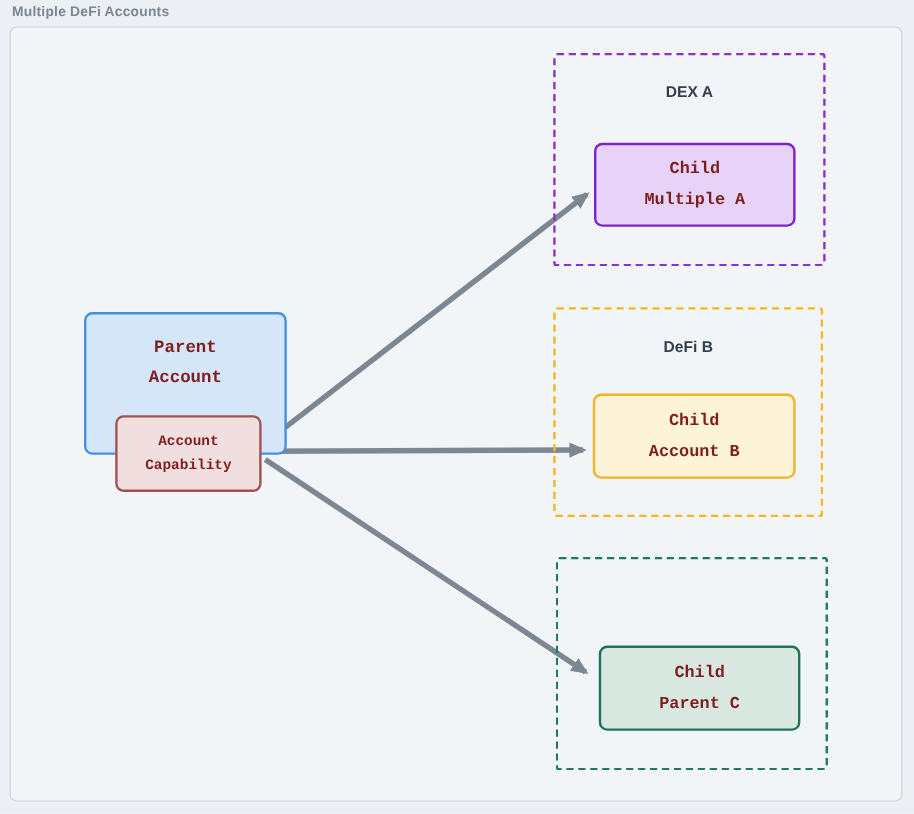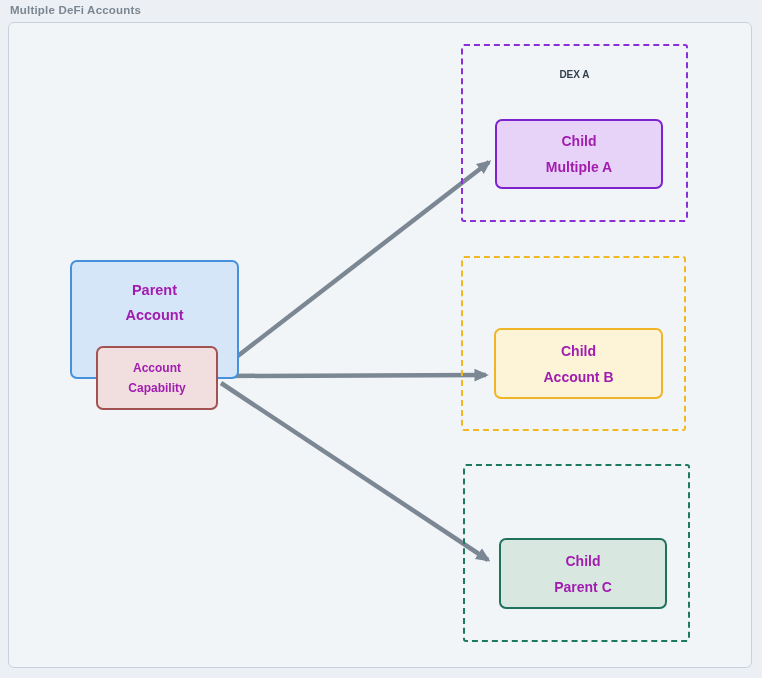--- a/index.html
+++ b/index.html
@@ -17,21 +17,21 @@
   }
   .canvas {
     position: absolute; left: 8px; top: 22px;
     width: 744px; height: 646px;
     background: #f2f5f8;
     border: 1.5px solid #c9d2dc;
     border-radius: 6px;
   }
   .node { position: absolute; text-align: center; }
   .node-label {
-    color: #a21caf; font-weight: 700;
+    color: #7f1d1d; font-weight: 700; font-family: Liberation Mono, monospace;
   }
   
   .parent-box {
     left: 61px; top: 237px; width: 169px; height: 119px;
     background: #d5e6f8;
     border: 2px solid #4591db;
     border-radius: 7px;
   }
   .parent-box .node-label {
     margin-top: 16px; font-size: 14.5px; line-height: 25px;
@@ -46,21 +46,21 @@
   .capability-box .node-label {
     margin-top: 0; font-size: 12px; line-height: 20px;
   }
   
   .group {
     position: absolute;
     border-radius: 3px;
     text-align: center;
   }
   .group-title {
-    margin-top: 23px; font-size: 10px; font-weight: 700; color: #32404d;
+    margin-top: 23px; font-size: 13px; font-weight: 700; color: #32404d;
   }
   .group-a { left: 452px; top: 21px;  width: 227px; height: 178px; border: 2.5px dashed #8b2fd6; }
   .group-b { left: 452px; top: 233px; width: 225px; height: 175px; border: 2.5px dashed #f2b821; }
   .group-c { left: 454px; top: 441px; width: 227px; height: 178px; border: 2.5px dashed #1d7a5f; }
   .child-box {
     border-radius: 7px;
     display: flex; flex-direction: column;
     align-items: center; justify-content: center;
   }
   .child-box .node-label { font-size: 14px; line-height: 26px; margin-top: 0; }
@@ -108,20 +108,21 @@
     <div class="group-title">DEX A</div>
     <div class="node child-box child-a">
       <div class="node-label">
         <div>Child</div>
         <div>Multiple A</div>
       </div>
     </div>
   </div>
 
   <div class="group group-b">
+    <div class="group-title">DeFi B</div>
     <div class="node child-box child-b">
       <div class="node-label">
         <div>Child</div>
         <div>Account B</div>
       </div>
     </div>
   </div>
 
   <div class="group group-c">
     <div class="node child-box child-c">

